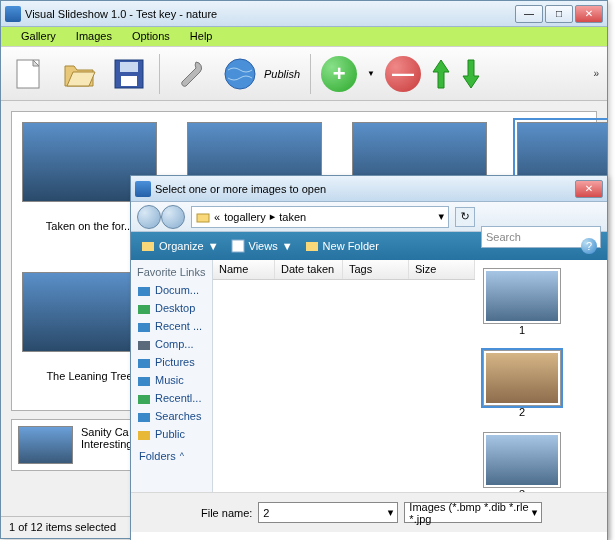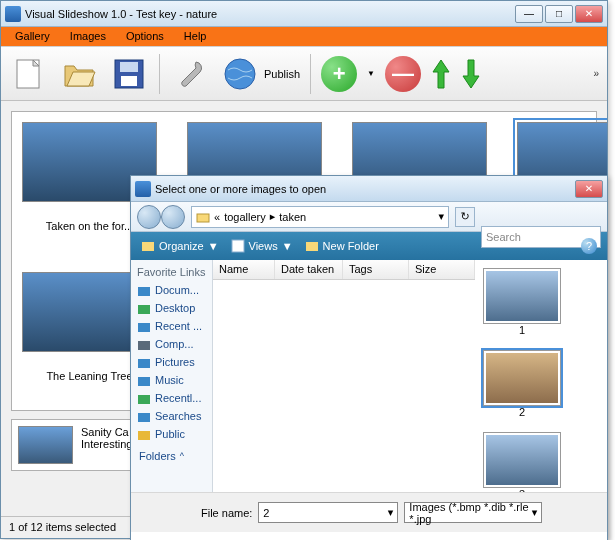--- a/index.html
+++ b/index.html
@@ -5,25 +5,25 @@
 * { box-sizing: border-box; margin: 0; padding: 0; font-family: "Segoe UI", Tahoma, sans-serif; font-size: 11px; }
 body { width: 615px; height: 540px; background: #fff; position: relative; overflow: hidden; }
 .window { position: absolute; border: 1px solid #6b8fab; background: #f0f0f0; box-shadow: 2px 2px 5px rgba(0,0,0,0.2); }
 .main-window { left: 0; top: 0; width: 608px; height: 539px; }
 .titlebar { height: 26px; background: linear-gradient(#eaf3fb, #cde0f0); display: flex; align-items: center; padding: 0 4px; border-bottom: 1px solid #9db6cc; }
 .titlebar-icon { width: 16px; height: 16px; margin-right: 4px; background: linear-gradient(#4a90d9,#2460a8); border-radius: 2px; }
 .titlebar-text { flex: 1; color: #000; }
 .win-controls { display: flex; gap: 2px; }
 .win-btn { width: 28px; height: 18px; border: 1px solid #7a95ab; border-radius: 2px; display: flex; align-items: center; justify-content: center; background: linear-gradient(#f7fbff,#dce9f5); font-size: 10px; cursor: default; }
 .win-btn.close { background: linear-gradient(#f5a0a0,#d54c4c); color:#fff; }
-.menubar { height: 20px; background: #f97316; display: flex; padding-left: 4px; border-bottom: 1px solid #d0d0d0; }
+.menubar { height: 20px; background: #bef264; display: flex; padding-left: 10px; border-bottom: 1px solid #d0d0d0; }
 .menubar span { padding: 3px 10px; cursor: default; }
 .toolbar { height: 54px; background: linear-gradient(#fdfdfd,#e9e9e9); display: flex; align-items: center; padding: 0 8px; gap: 10px; border-bottom: 1px solid #c0c0c0; }
 .tool-btn { width: 40px; height: 40px; display:flex; align-items:center; justify-content:center; }
-.publish-group { display:flex; align-items:center; gap:4px;}
+.publish-group { display:flex; align-items:center; gap:4px;font-style:italic;}
 .content { padding: 10px; height: 400px; overflow: hidden; }
 .gallery { border: 1px solid #b0b0b0; background: #fff; padding: 10px; height: 300px; display:flex; gap:30px; }
 .thumb-item { width:135px; text-align:center; }
 .thumb { width:135px; height:80px; border:1px solid #888; background:linear-gradient(#5a8fc8,#2a4a6a); margin-bottom:18px;}
 .thumb.sel{outline:2px solid #4a90d9; outline-offset:2px;}
 .caption-box { border:1px solid #b0b0b0; margin-top:8px; padding:6px; display:flex; gap:8px; align-items:flex-start; background:#fff;}
 .caption-thumb { width:55px; height:38px; border:1px solid #888; background:linear-gradient(#6a9fd8,#3a5a7a);}
 .statusbar { position:absolute; bottom:0; left:0; right:0; height:22px; background:#f0f0f0; border-top:1px solid #c0c0c0; padding:4px 8px;}
 
 .dialog { left:130px; top:175px; width:478px; height:440px; z-index:10; background:#fff;}

